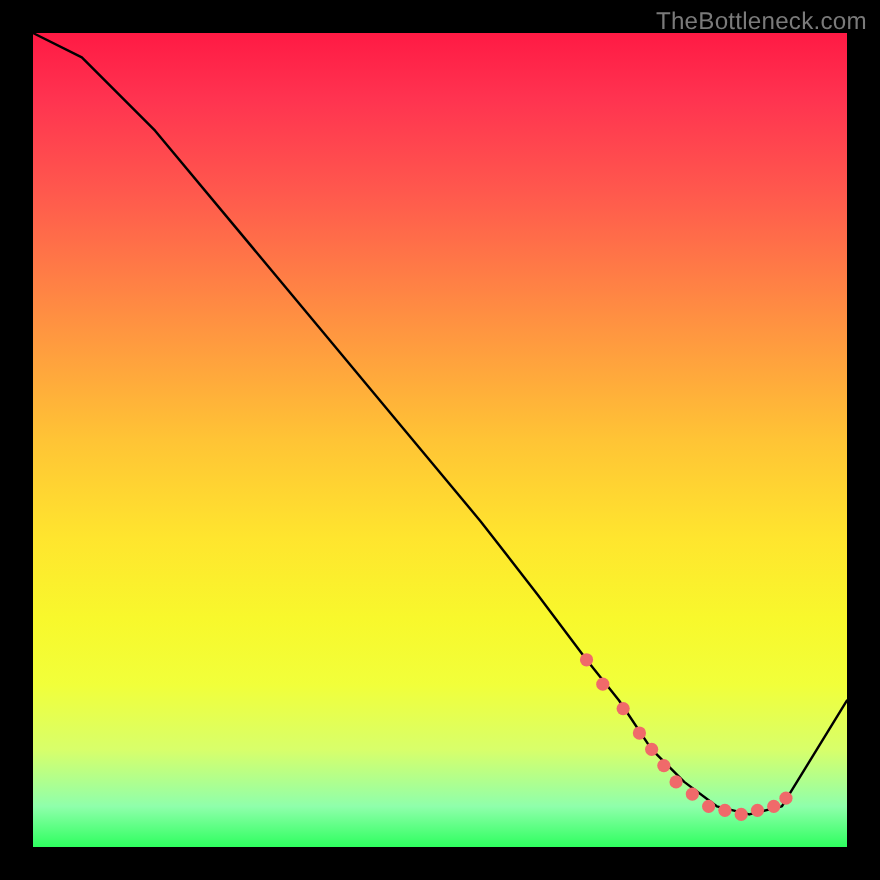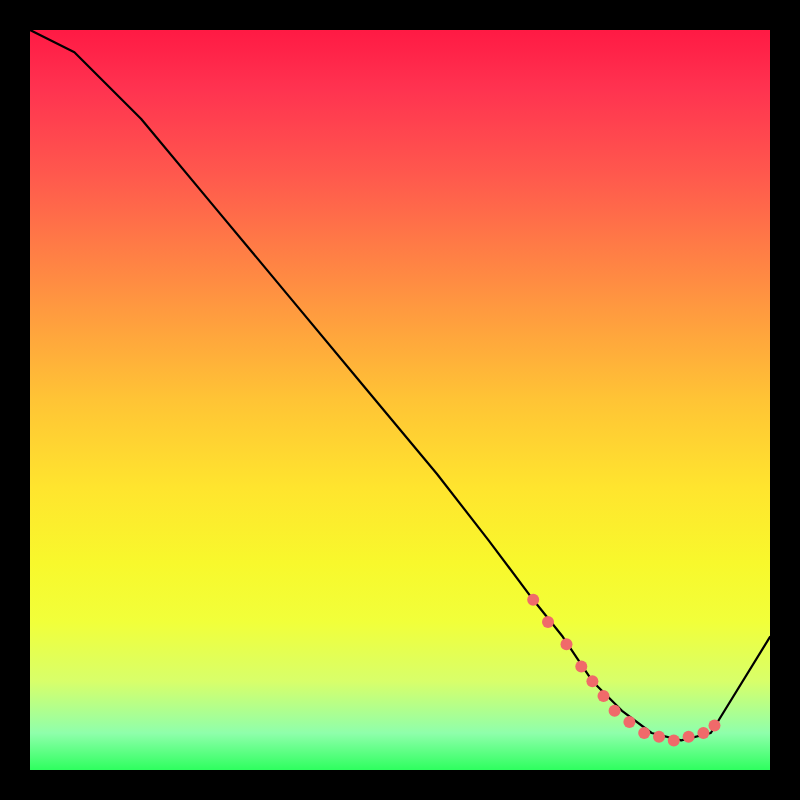--- a/index.html
+++ b/index.html
@@ -51,20 +51,21 @@
     top: 0;
     width: 740px;
     height: 740px;
     overflow: visible;
   }
 </style>
 </head>
 <body>
 
 <div class="canvas">
+  <div class="watermark">TheBottleneck.com</div>
   <div class="plot-area">
     <svg class="curve" viewBox="0 0 740 740">
       <g id="curve-group">
           <path d="M0.0 0.0 L44.4 22.2 L111.0 88.8 L185.0 177.6 L259.0 266.4 L333.0 355.2 L407.0 444.0 L458.8 510.6 L503.2 569.8 L532.8 606.8 L562.4 651.2 L592.0 680.8 L621.6 703.0 L651.2 710.4 L680.8 703.0 L740.0 606.8" fill="none" stroke="#000000" stroke-width="2.2" stroke-linejoin="round" stroke-linecap="round"></path>
         </g>
       <g id="marker-group">
           <circle cx="503.2" cy="569.8" r="6" fill="#f06a6a"></circle>
           <circle cx="518.0" cy="592.0" r="6" fill="#f06a6a"></circle>
           <circle cx="536.5" cy="614.2" r="6" fill="#f06a6a"></circle>
           <circle cx="551.3" cy="636.4" r="6" fill="#f06a6a"></circle>

